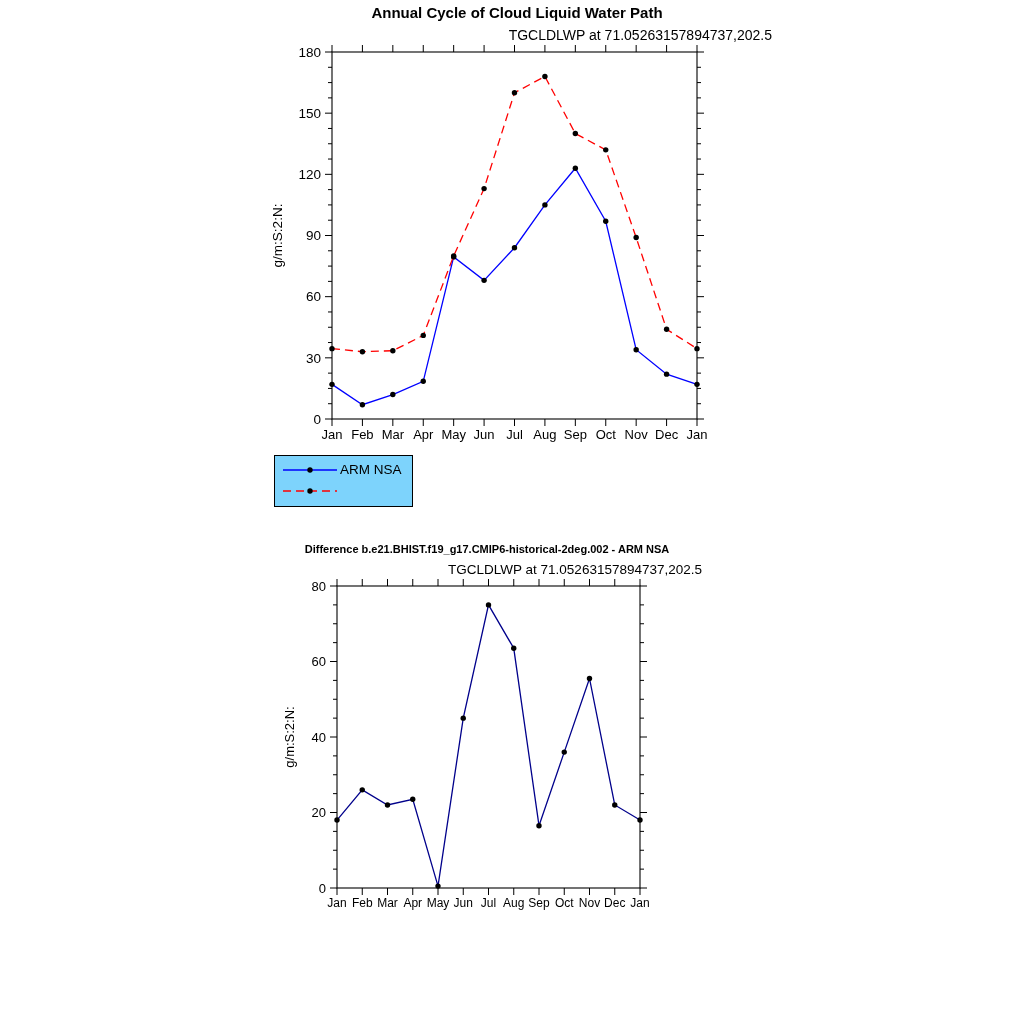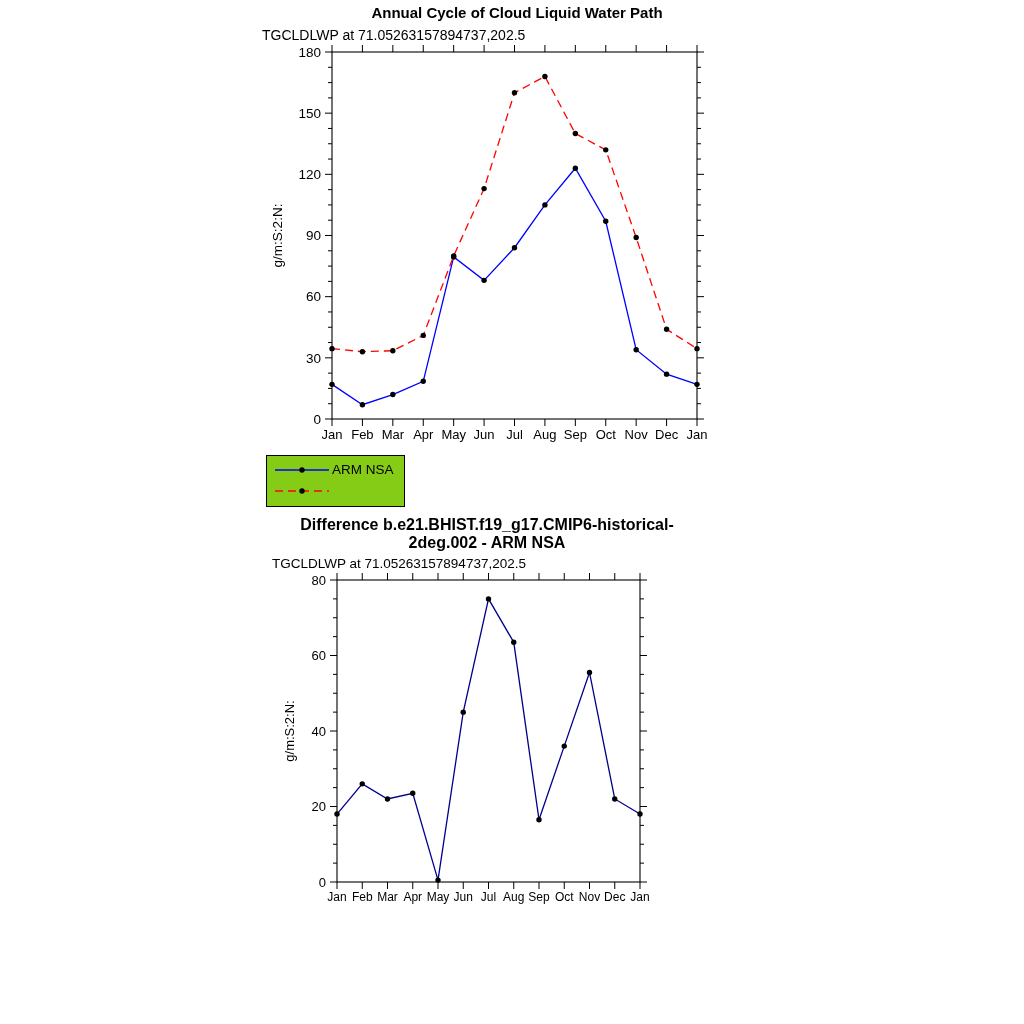--- a/index.html
+++ b/index.html
@@ -1,26 +1,26 @@
 <!DOCTYPE html>
 <html><head>
 <meta charset="utf-8">
 <style>
   html,body{margin:0;padding:0;background:#ffffff;}
   .page{position:relative;width:1024px;height:1024px;background:#ffffff;
         font-family:"Liberation Sans",sans-serif;color:#000;overflow:hidden;padding-left:44px;}
   .chart-block{position:absolute;}
   .chart-title{text-align:center;font-weight:bold;font-size:15px;line-height:18px;}
-  .chart-subtitle{text-align:left;font-size:14px;line-height:17px;margin-top:5px;}
-  .chart-title.sm{font-size:16px;}
+  .chart-subtitle{text-align:right;font-size:14px;line-height:17px;margin-top:5px;}
+  .chart-title.sm{font-size:11px;margin-top:24px;}
   .chart-subtitle.sm{font-size:13.5px;margin-top:3px;}
   svg{display:block;}
   svg text{fill:#000;font-family:"Liberation Sans",sans-serif;}
-  .legend{display:inline-block;border:1px solid #000;margin-left:4px;margin-top:11px;
-          padding:3px 10px 5px 6px;background:#84cc16;}
+  .legend{display:inline-block;border:1px solid #000;margin-left:12px;margin-top:11px;
+          padding:3px 10px 5px 6px;background:#7dd3fc;}
   .legend-row{display:flex;align-items:center;height:21px;}
   .legend-label{font-size:13.5px;white-space:nowrap;margin-left:1px;}
 </style>
 </head>
 <body>
 
 <div class="page">
 
   <div class="chart-block" style="left:262px;top:4px;width:510px;">
     <div class="chart-title">Annual Cycle of Cloud Liquid Water Path</div>

